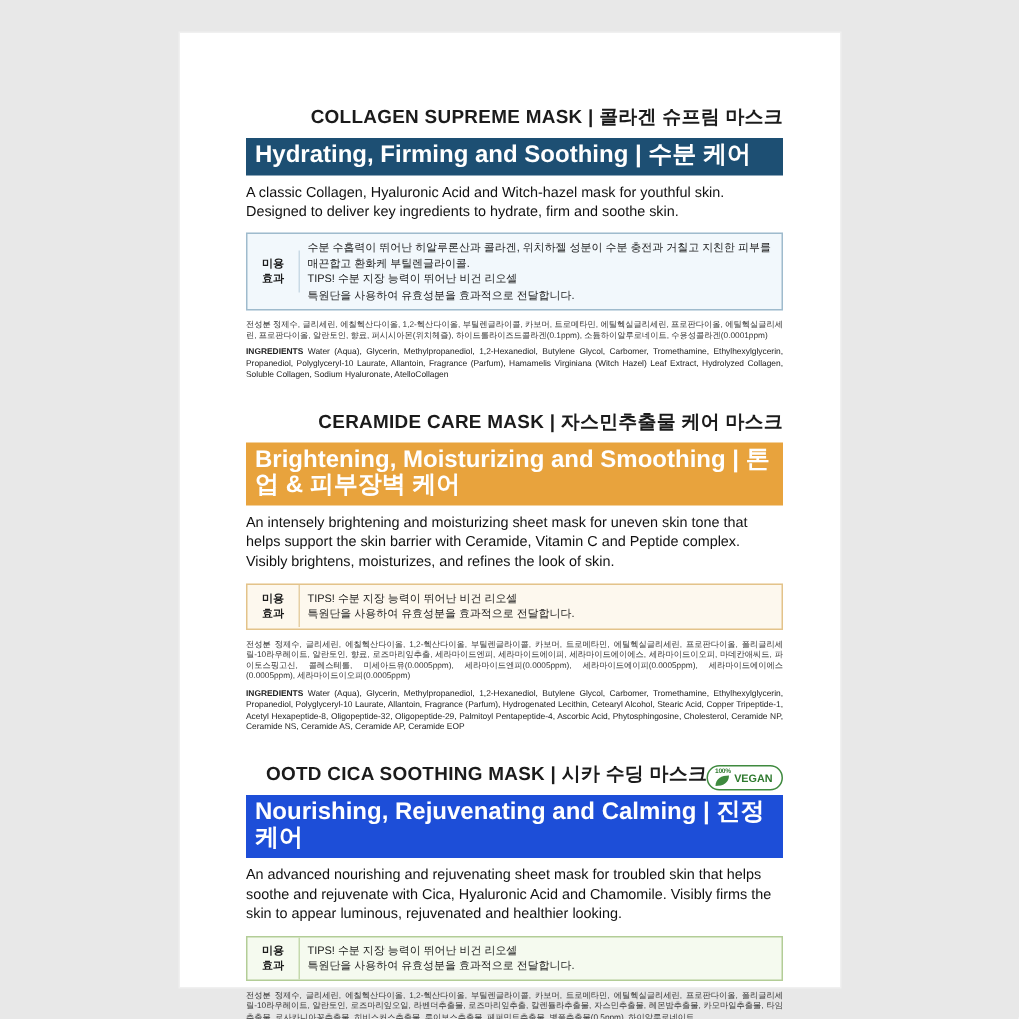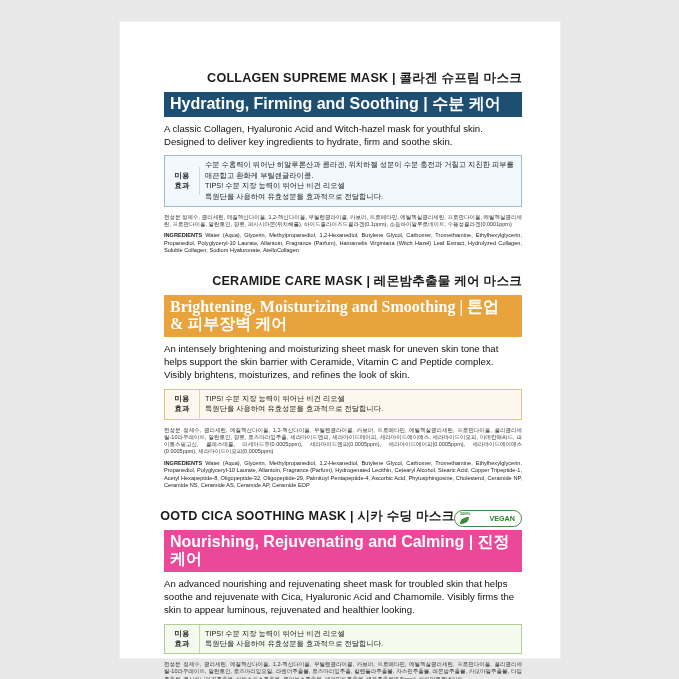--- a/index.html
+++ b/index.html
@@ -43,22 +43,22 @@
     font-weight: bold;
   }
   .band {
     color: #ffffff;
     font-size: 16px;
     font-weight: bold;
     padding: 3px 6px 4px 6px;
     line-height: 1.1;
   }
   .band.blue { background: #1d4f73; }
-  .band.orange { background: #e8a33d; font-family: Liberation Serif, serif; }
-  .band.green { background: #ec4899; }
+  .band.orange { background: #e8a33d; }
+  .band.green { background: #1d4ed8; }
   .desc {
     font-size: 9.6px;
     line-height: 1.35;
     color: #111;
     margin: 6px 0 7px 0;
   }
   .kobox {
     display: flex;
     border: 1px solid #9bb7c9;
     background: #f3f8fb;
@@ -103,21 +103,21 @@
   }
   .ingr b { font-weight: bold; }
   .title-row {
     display: flex;
     align-items: center;
     justify-content: flex-end;
   }
   .vegan {
     display: inline-flex;
     align-items: center;
-    gap: 19px;
+    gap: 2px;
     border: 1px solid #3f8a3f;
     border-radius: 9px;
     padding: 1px 6px 1px 4px;
     color: #2f7a2f;
     font-size: 7.2px;
     font-weight: bold;
     white-space: nowrap;
     background: #ffffff;
   }
   .vegan .leafwrap {
@@ -160,21 +160,21 @@
       <div class="fineprint">전성분 정제수, 글리세린, 에칠헥산다이올, 1,2-헥산다이올, 부틸렌글라이콜, 카보머, 트로메타민, 에틸헥실글리세린, 프로판다이올, 에틸헥실글리세린, 프로판다이올, 알란토인, 향료, 퍼시시아몬(위치헤즐), 하이드롤라이즈드콜라겐(0.1ppm), 소듐하이알루로네이트, 수용성콜라겐(0.0001ppm)</div>
       <div class="ingr">
         <b>INGREDIENTS</b>
         <span>Water (Aqua), Glycerin, Methylpropanediol, 1,2-Hexanediol, Butylene Glycol, Carbomer, Tromethamine, Ethylhexylglycerin, Propanediol, Polyglyceryl-10 Laurate, Allantoin, Fragrance (Parfum), Hamamelis Virginiana (Witch Hazel) Leaf Extract, Hydrolyzed Collagen, Soluble Collagen, Sodium Hyaluronate, AtelloCollagen</span>
       </div>
     </div>
 
     <div class="section">
       <div class="title-row">
         <div class="sec-title">
-          <span>CERAMIDE CARE MASK</span><span> | </span><span class="ko">레몬밤추출물 케어 마스크</span>
+          <span>CERAMIDE CARE MASK</span><span> | </span><span class="ko">자스민추출물 케어 마스크</span>
         </div>
       </div>
       <div class="band orange">Brightening, Moisturizing and Smoothing | 톤업 &amp; 피부장벽 케어</div>
       <div class="desc">An intensely brightening and moisturizing sheet mask for uneven skin tone that helps support the skin barrier with Ceramide, Vitamin C and Peptide complex. Visibly brightens, moisturizes, and refines the look of skin.</div>
       <div class="kobox orange">
         <div class="kolabel">
           <div>미용</div>
           <div>효과</div>
         </div>
         <div class="kotext">

